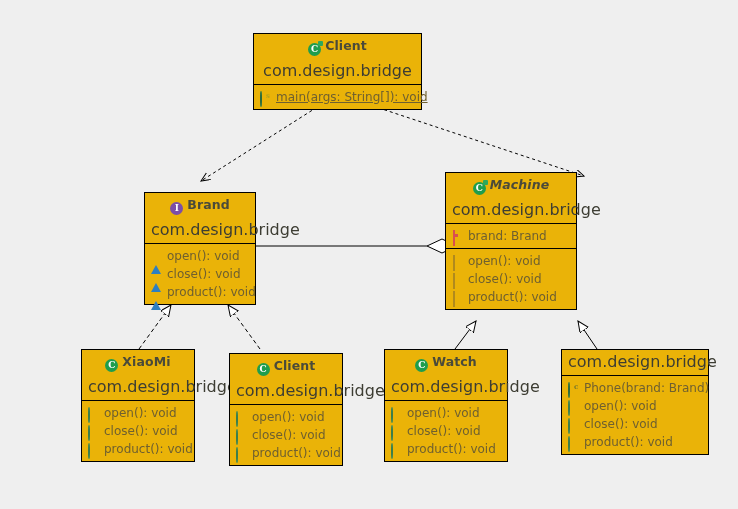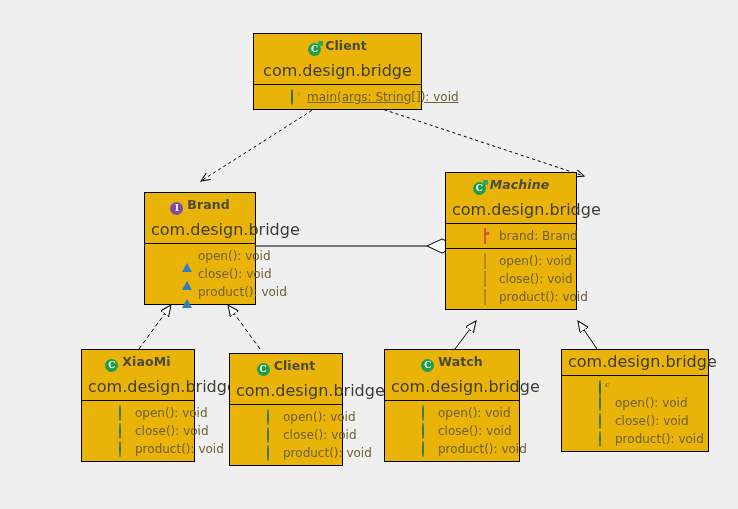--- a/index.html
+++ b/index.html
@@ -60,27 +60,26 @@
     white-space: nowrap;
     border-bottom: 1px solid #000;
   }
   .cls-section {
     border-top: 1px solid #000;
     padding: 3px 0 3px 0;
   }
   .cls-section.first { border-top: none; }
   .cls-row {
     display: flex;
-    align-items: flex-start;
+    align-items: center;
     padding: 1px 4px 1px 5px;
     white-space: nowrap;
     font-size: 12px;
     line-height: 16px;
     color: #6f6030;
-    margin-left: 31px;
   }
   .cls-row .label { color: #6f6030; }
   .cls-row .label.static { text-decoration: underline; }
   .mini {
     display: inline-block;
     width: 13px;
     min-width: 13px;
     height: 13px;
     margin-right: 4px;
     position: relative;
@@ -324,21 +323,21 @@
         <span class="mini"><span class="ic-pub-m"></span></span>
         <span class="label">close(): void</span>
       </div>
       <div class="cls-row">
         <span class="mini"><span class="ic-pub-m"></span></span>
         <span class="label">product(): void</span>
       </div>
     </div>
   </div>
 
-  <div class="uml-class" style="left:384px; top:349px; width:136px;">
+  <div class="uml-class" style="left:384px; top:349px; width:124px;">
     <div class="cls-header">
       <span class="ic-class plain">C</span><span class="cls-title">Watch</span>
     </div>
     <div class="cls-pkg">com.design.bridge</div>
     <div class="cls-section first">
       <div class="cls-row">
         <span class="mini"><span class="ic-pub-m"></span></span>
         <span class="label">open(): void</span>
       </div>
       <div class="cls-row">
@@ -350,20 +349,21 @@
         <span class="label">product(): void</span>
       </div>
     </div>
   </div>
 
   <div class="uml-class" style="left:561px; top:349px; width:148px;">
     <div class="cls-pkg">com.design.bridge</div>
     <div class="cls-section first">
       <div class="cls-row">
         <span class="mini"><span class="ic-ctor"></span></span>
+        <span class="label">Phone(brand: Brand)</span>
       </div>
       <div class="cls-row">
         <span class="mini"><span class="ic-pub-m"></span></span>
         <span class="label">open(): void</span>
       </div>
       <div class="cls-row">
         <span class="mini"><span class="ic-pub-m"></span></span>
         <span class="label">close(): void</span>
       </div>
       <div class="cls-row">

